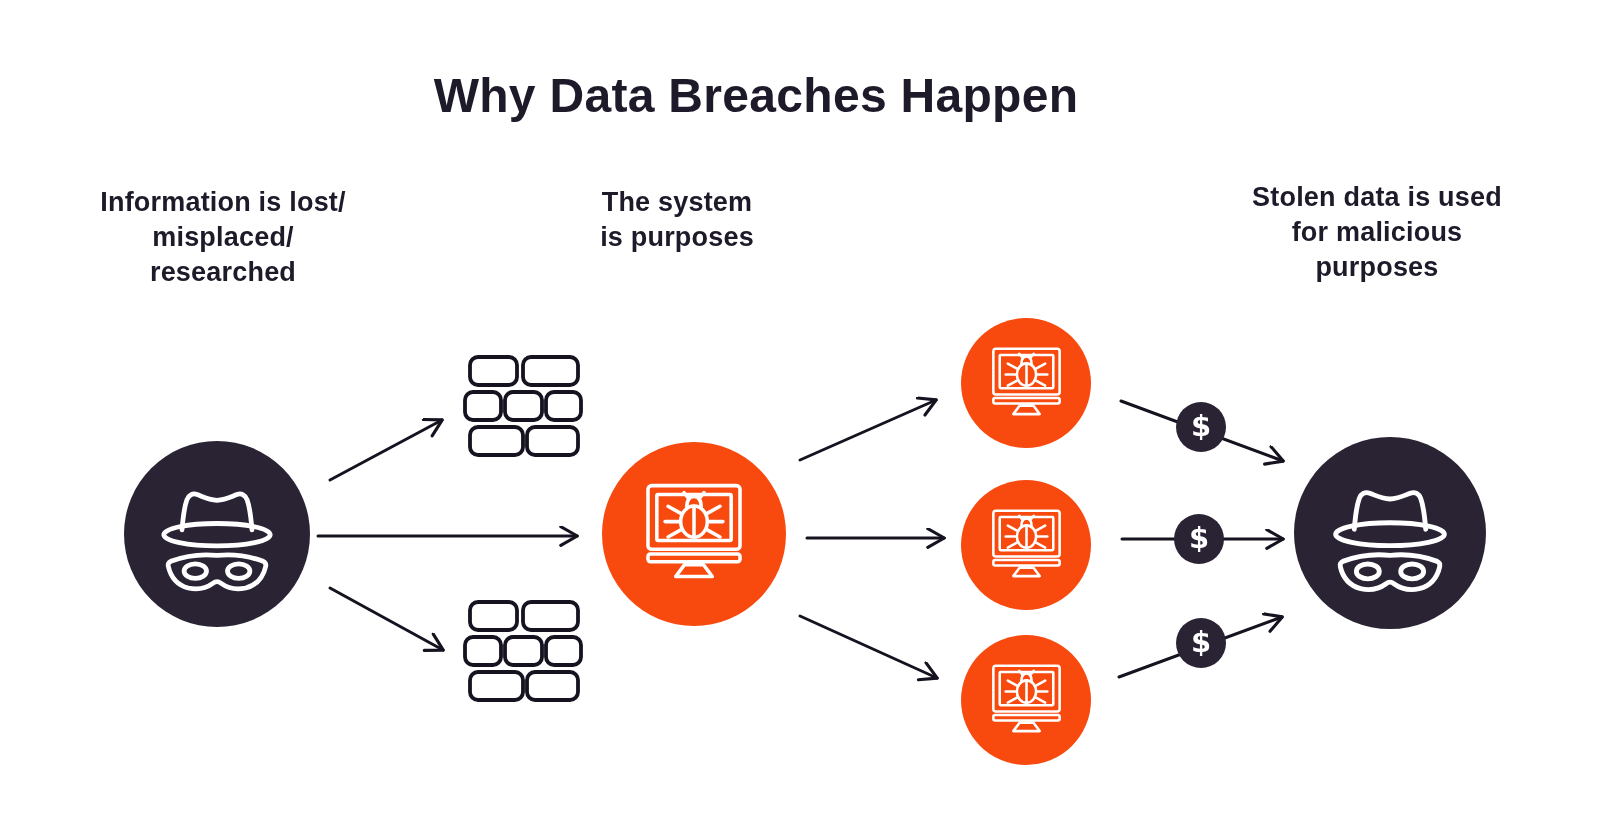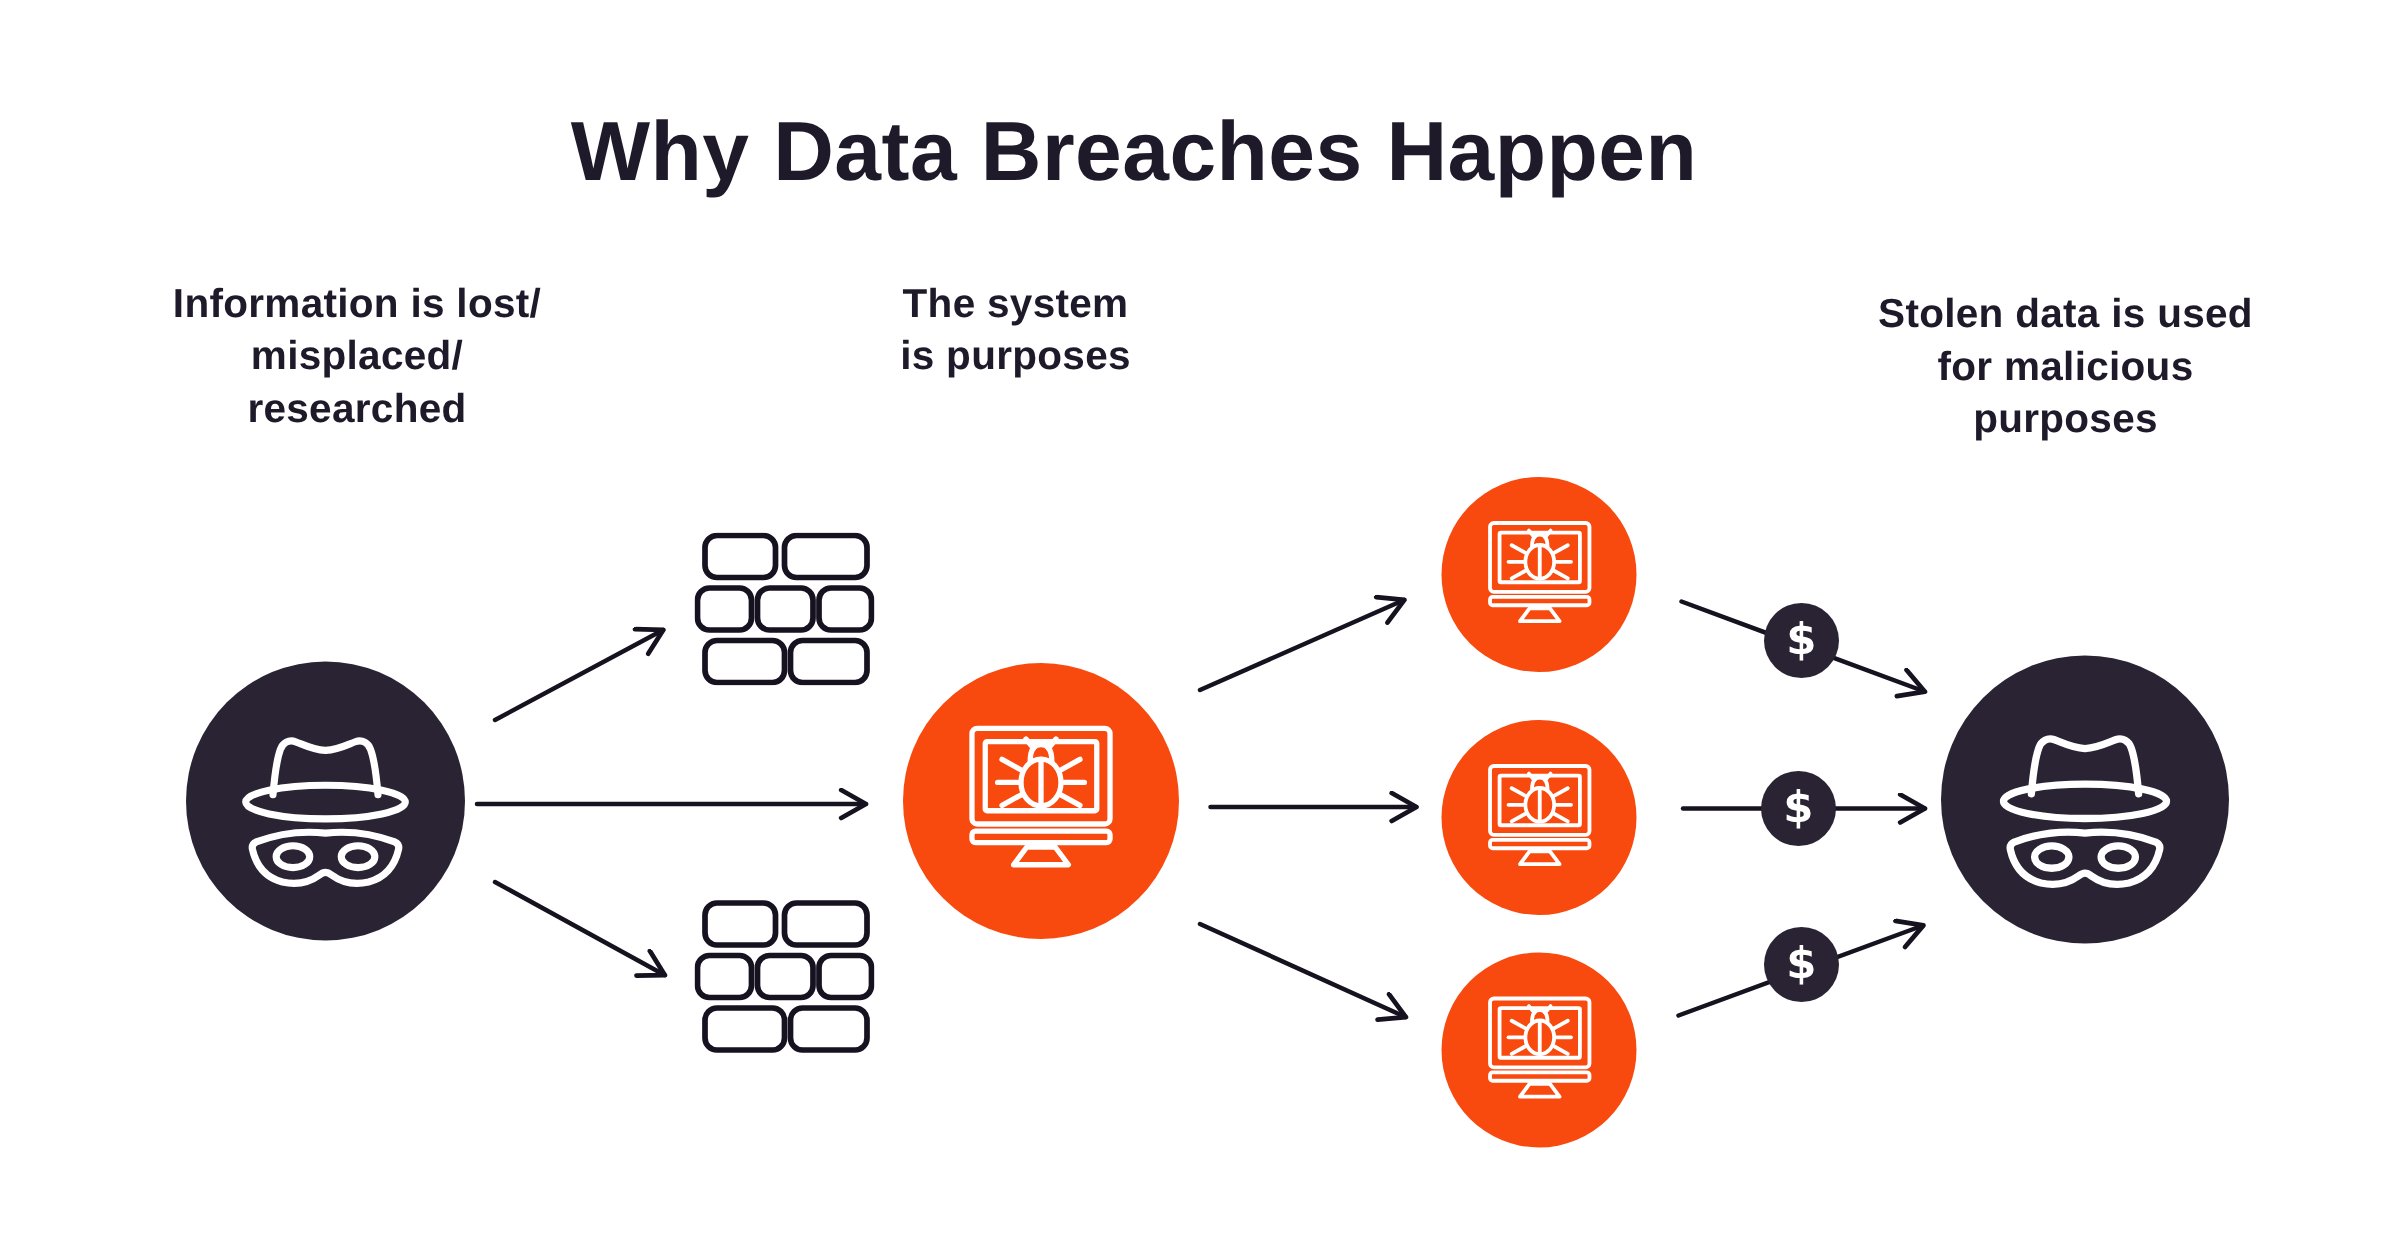--- a/index.html
+++ b/index.html
@@ -25,40 +25,40 @@
     background:var(--background);
     overflow:hidden;
   }
   .title{
     position:absolute;
     top:68px;
     left:0;
     width:1512px;
     margin:0;
     text-align:center;
-    font-size:56px;
+    font-size:48px;
     font-weight:700;
     letter-spacing:0.3px;
     color:var(--text);
   }
   .step-label{
     position:absolute;
     width:400px;
     text-align:center;
     white-space:pre-line;
     font-size:27px;
     line-height:35px;
     font-weight:700;
     letter-spacing:0.2px;
     color:var(--text);
   }
-  #step1{left:38px;top:185px;}
+  #step1{left:23px;top:185px;}
   #step2{left:477px;top:185px;}
   #step3{left:796px;top:185px;}
-  #step4{left:1177px;top:192px;}
+  #step4{left:1177px;top:180px;}
 
   .arrows{position:absolute;left:0;top:0;width:1600px;height:834px;}
   .arrows line{stroke:var(--line);stroke-width:3;stroke-linecap:round;}
   .ah{stroke:var(--line);fill:none;stroke-linecap:round;stroke-linejoin:round;}
 
   .node{
     position:absolute;
     border-radius:50%;
     display:flex;
     align-items:center;

